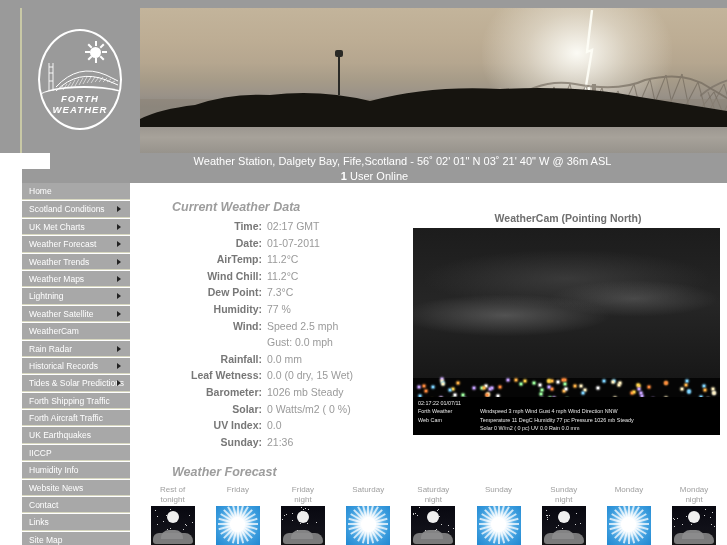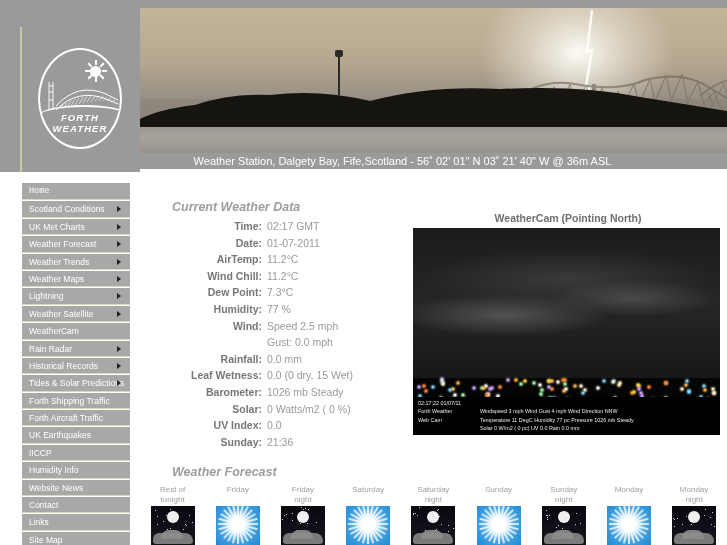--- a/index.html
+++ b/index.html
@@ -20,21 +20,20 @@
   
   .header {
     position: absolute; left: 0; top: 0;
     width: 727px; height: 153px;
     background: #9a9a9a;
   }
   .header-left {
     position: absolute; left: 0; top: 0;
     width: 140px; height: 153px;
     background: #9a9a9a;
-    margin-top: 19px;
   }
   .side-rule {
     position: absolute; left: 20px; top: 8px;
     width: 2px; height: 145px;
     background: #c9c9a6;
   }
   
   .logo {
     position: absolute; left: 38px; top: 29px;
     width: 84px; height: 101px;
@@ -168,21 +167,21 @@
     border-top: 1px solid #ffffff;
     border-bottom: 1px solid #d8d8c0;
     color: #ffffff;
     font-size: 8.5px;
     line-height: 16px;
     padding-left: 7px;
     white-space: nowrap;
     overflow: hidden;
     cursor: pointer;
   }
-  .nav-item:first-child { border-top: none; font-family: Liberation Mono, monospace; }
+  .nav-item:first-child { border-top: none; }
   .nav-arrow {
     position: absolute; right: 9px; top: 5px;
     width: 0; height: 0;
     border-left: 4px solid #222222;
     border-top: 3.5px solid transparent;
     border-bottom: 3.5px solid transparent;
   }
 
   
   .content {
@@ -410,20 +409,23 @@
                  Q290 10 360 14 Q440 10 500 22 Q550 30 587 36 L587 62 Z" fill="#16140f"></path>
       </svg>
       <div class="banner-mast"></div>
       <div class="banner-mast-top"></div>
       <div class="banner-sea"></div>
     </div>
 
     <div class="header-caption">Weather Station, Dalgety Bay, Fife,Scotland - 56˚ 02' 01" N   03˚ 21' 40" W @ 36m ASL</div>
   </div>
 
+  <div class="header-users">
+    <b>1</b><span> User Online</span>
+  </div>
 
   <div class="sidebar" id="sidebar">
       <div class="nav-item"><span>Home</span></div>
       <div class="nav-item"><span>Scotland Conditions</span><span class="nav-arrow"></span></div>
       <div class="nav-item"><span>UK Met Charts</span><span class="nav-arrow"></span></div>
       <div class="nav-item"><span>Weather Forecast</span><span class="nav-arrow"></span></div>
       <div class="nav-item"><span>Weather Trends</span><span class="nav-arrow"></span></div>
       <div class="nav-item"><span>Weather Maps</span><span class="nav-arrow"></span></div>
       <div class="nav-item"><span>Lightning</span><span class="nav-arrow"></span></div>
       <div class="nav-item"><span>Weather Satellite</span><span class="nav-arrow"></span></div>

